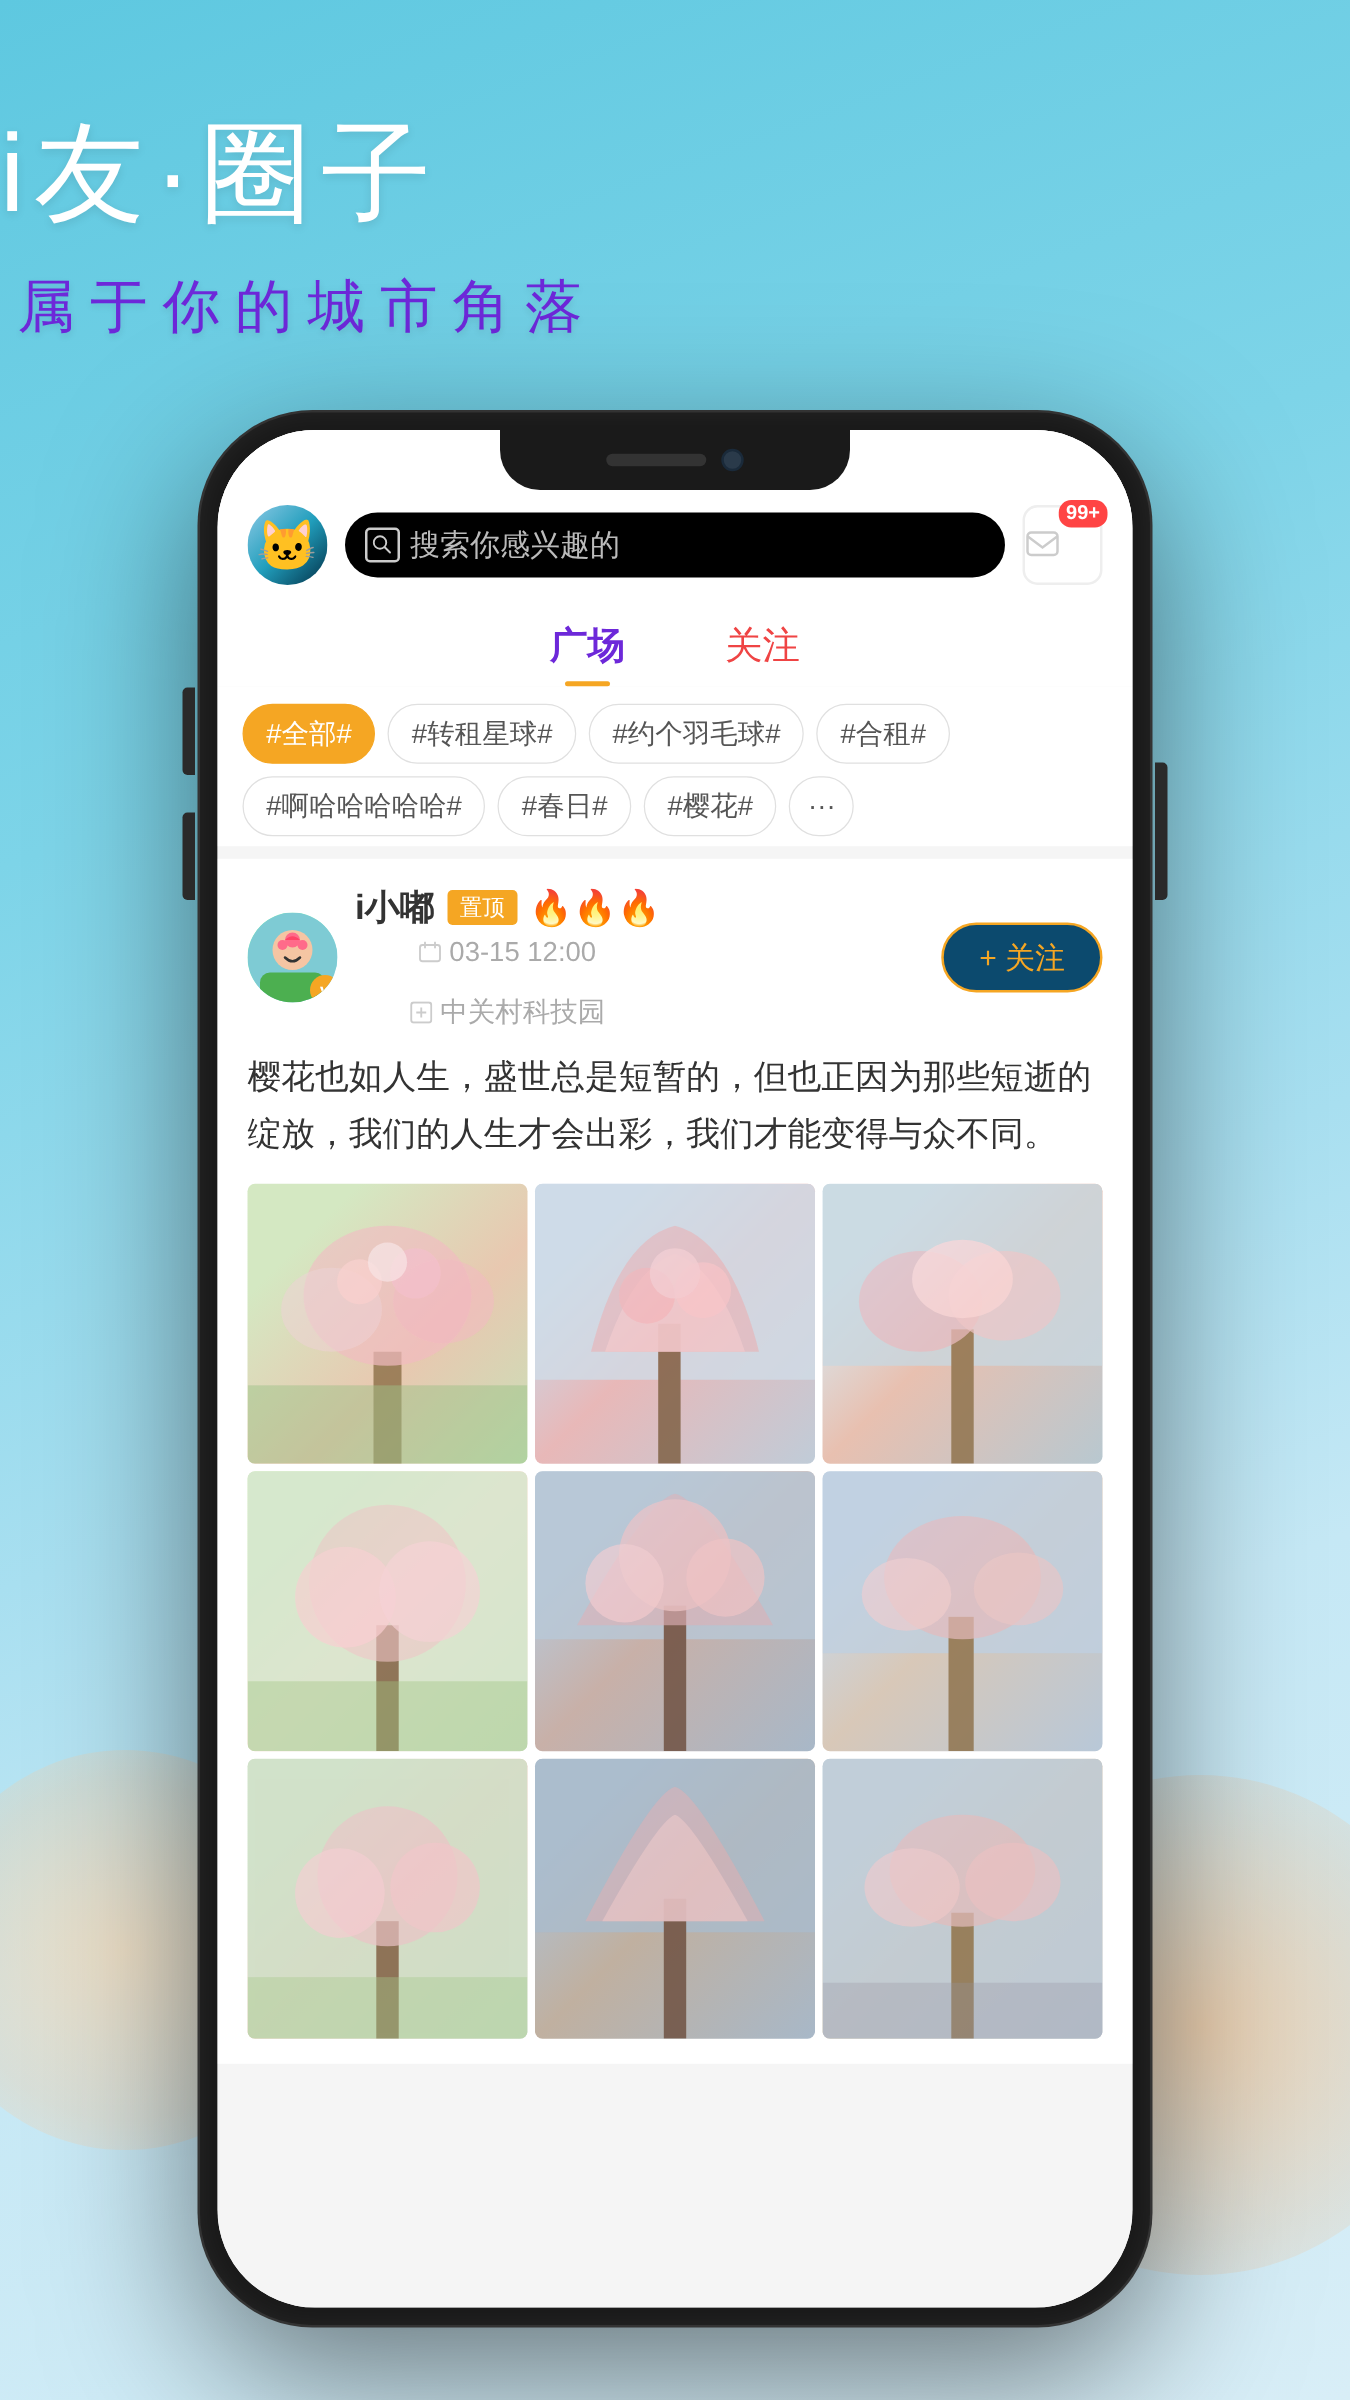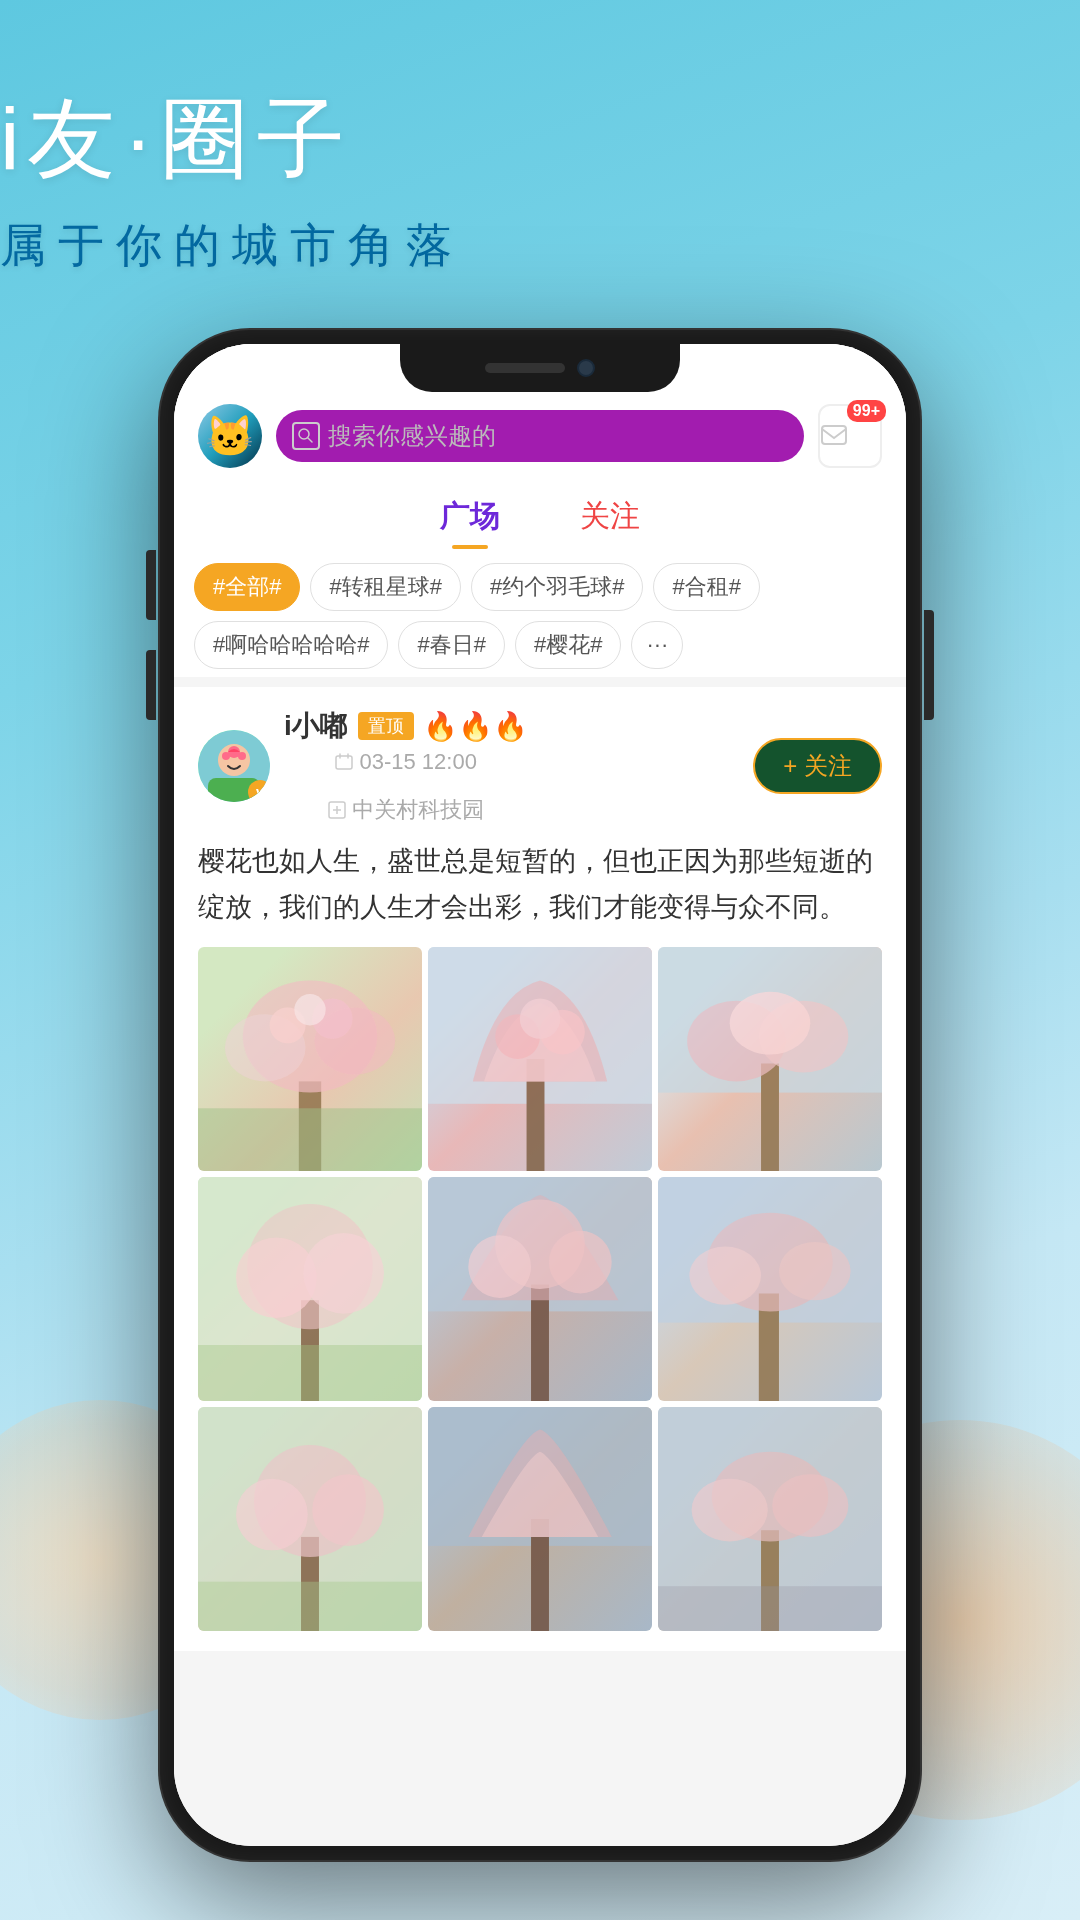--- a/index.html
+++ b/index.html
@@ -43,24 +43,25 @@
       font-size: 88px;
       font-weight: 300;
       color: white;
       letter-spacing: 8px;
       text-shadow: 0 2px 8px rgba(0,0,0,0.1);
       font-family: 'PingFang SC', sans-serif;
     }
     .app-subtitle {
       font-size: 46px;
       font-weight: 400;
-      color: #0369a1;
+      color: #6d28d9;
       letter-spacing: 12px;
       margin-top: 16px;
       text-shadow: 0 2px 6px rgba(0,0,0,0.1);
+      margin-left: 14px;
     }
 
     
     .phone-wrapper {
       position: absolute;
       left: 50%;
       transform: translateX(-50%);
       top: 330px;
       width: 760px;
       height: 1530px;
@@ -167,21 +168,21 @@
       flex-shrink: 0;
       background: linear-gradient(135deg, #667eea 0%, #764ba2 100%);
       display: flex;
       align-items: center;
       justify-content: center;
       font-size: 28px;
     }
     .search-bar {
       flex: 1;
       height: 52px;
-      background: #a21caf;
+      background: #000000;
       border-radius: 26px;
       display: flex;
       align-items: center;
       padding: 0 16px;
       gap: 8px;
     }
     .search-icon-box {
       width: 28px;
       height: 28px;
       border: 2.5px solid #ccc;
@@ -374,21 +375,21 @@
       display: flex;
       align-items: center;
       gap: 6px;
     }
     .follow-btn {
       padding: 10px 28px;
       border: 2px solid #f5a623;
       border-radius: 30px;
       color: #f5a623;
       font-size: 24px;
-      background: #14532d;
+      background: #0c4a6e;
       cursor: pointer;
     }
 
     .post-text {
       font-size: 27px;
       color: #333;
       line-height: 1.7;
       margin-bottom: 16px;
     }
 

